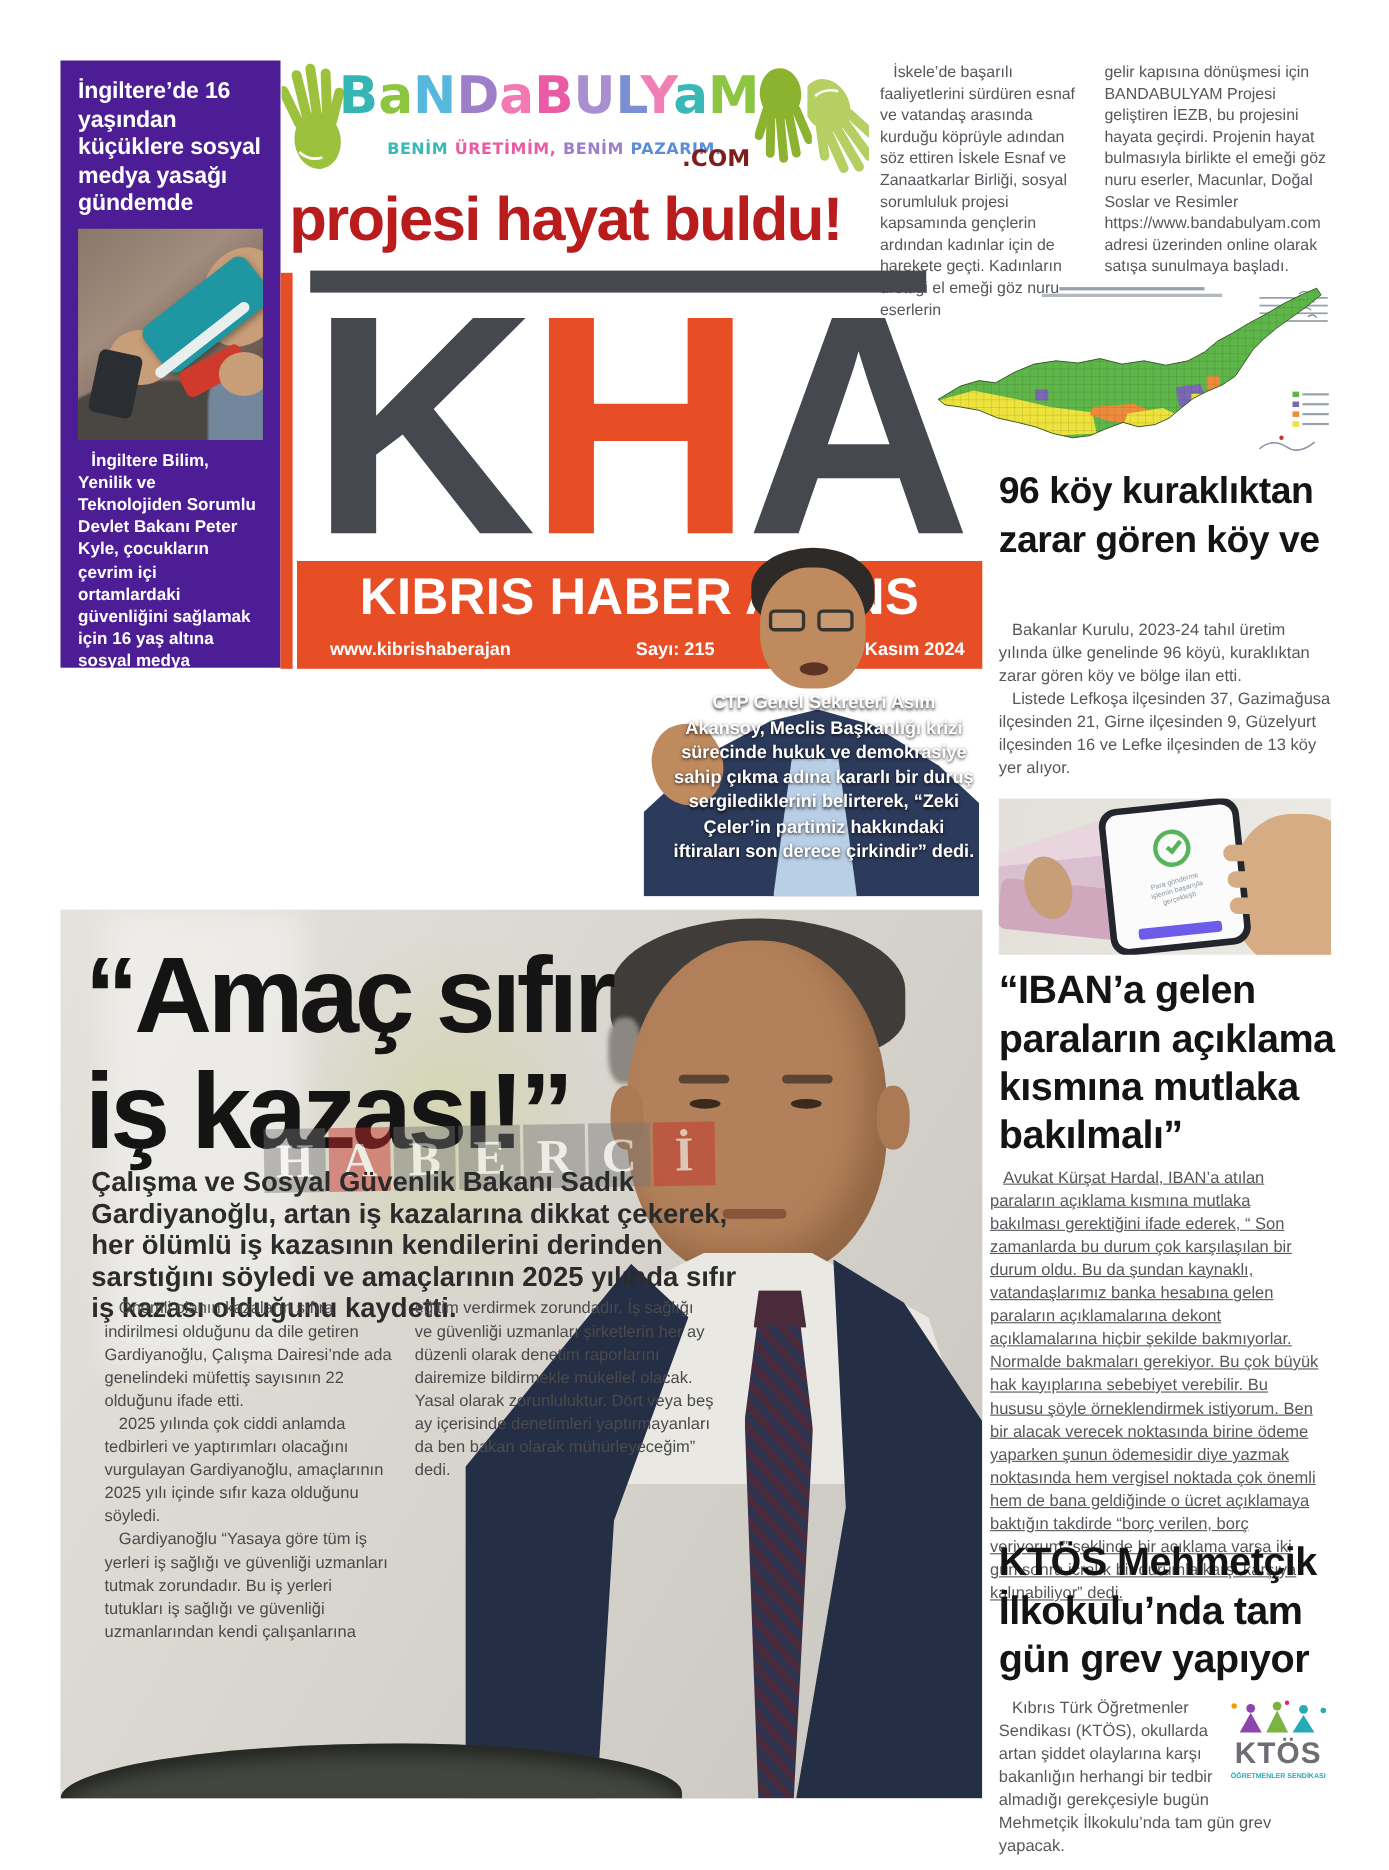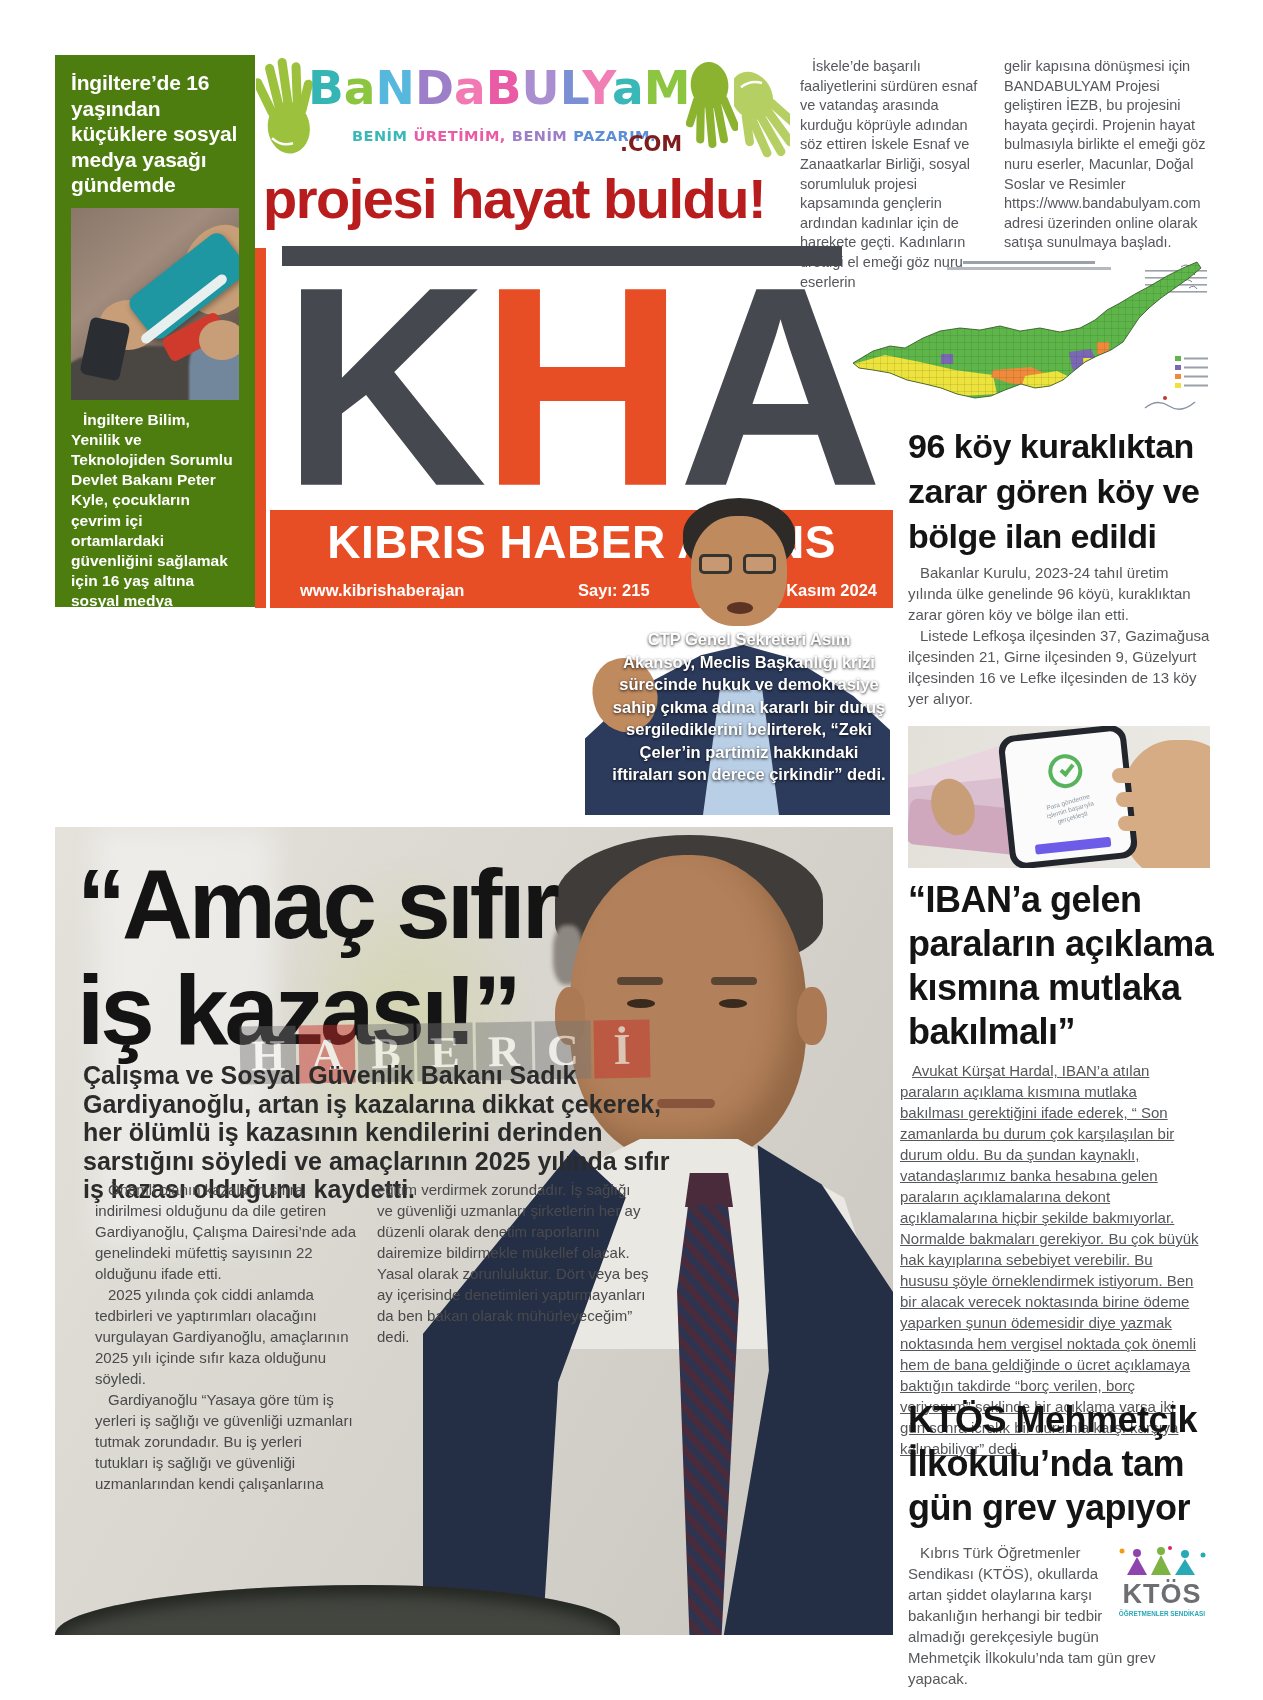--- a/index.html
+++ b/index.html
@@ -2,21 +2,21 @@
 <html lang="tr"><head>
 <meta charset="utf-8">
 <style>
   html,body{margin:0;padding:0;background:#ffffff;}
   *{box-sizing:border-box;}
   .page{position:relative;width:1263px;height:1700px;margin:0 auto;background:#fff;overflow:hidden;
         font-family:"Liberation Sans",sans-serif;color:#222;}
   .abs{position:absolute;}
 
   
-  .uk-box{left:55px;top:55px;width:200px;height:552px;background:#4d7c0f;padding:15px 16px;}
+  .uk-box{left:55px;top:55px;width:200px;height:552px;background:#4c1d95;padding:15px 16px;}
   .uk-title{color:#fff;font-size:21px;line-height:25.5px;font-weight:800;letter-spacing:-0.2px;}
   .uk-photo{position:relative;width:100%;height:192px;margin-top:10px;overflow:hidden;
             background:linear-gradient(140deg,#8a776a 0%,#a18c7d 35%,#6b5a50 75%,#564840 100%);}
   .ph-teal{position:absolute;width:118px;height:52px;background:#1f97a3;border-radius:10px;transform:rotate(-38deg);left:58px;top:52px;box-shadow:0 3px 6px rgba(0,0,0,.35);}
   .ph-teal-edge{position:absolute;width:106px;height:10px;background:#e8f0ef;border-radius:5px;transform:rotate(-38deg);left:60px;top:96px;}
   .ph-red{position:absolute;width:62px;height:26px;background:#cf3a2d;border-radius:6px;transform:rotate(-28deg);left:92px;top:116px;}
   .ph-dark{position:absolute;width:40px;height:58px;background:#2a2d31;border-radius:6px;transform:rotate(12deg);left:14px;top:112px;}
   .hand-skin{position:absolute;background:#c79e78;border-radius:50%;}
   .uk-sweater{position:absolute;width:210px;height:80px;background:#4a4742;border-radius:45% 55% 0 0;left:-15px;top:138px;filter:blur(1px);}
   .uk-denim{position:absolute;width:90px;height:100px;background:#73879c;border-radius:40% 30% 0 0;left:118px;top:118px;filter:blur(1px);}
@@ -254,21 +254,20 @@
       <rect x="330" y="125" width="6" height="5" fill="#eee23c"></rect>
         <rect x="339" y="126.5" width="24" height="2" fill="#9aa1a8"></rect>
     </g>
     <circle cx="320" cy="140" r="2" fill="#c0392b"></circle>
     <path d="M300,150 q12,-10 24,-2 q12,8 26,-4" stroke="#8a93a5" stroke-width="1.4" fill="none"></path>
   </svg>
 
   <div class="abs a96-headline">
     <span class="headline-line">96 köy kuraklıktan</span>
     <span class="headline-line">zarar gören köy ve</span>
-    <span class="headline-line">bölge ilan edildi</span>
   </div>
   <div class="abs rail-body a96-body">
     <p>Bakanlar Kurulu, 2023-24 tahıl üretim yılında ülke genelinde 96 köyü, kuraklıktan zarar gören köy ve bölge ilan etti.</p>
     <p>Listede Lefkoşa ilçesinden 37, Gazimağusa ilçesinden 21, Girne ilçesinden 9, Güzelyurt ilçesinden 16 ve Lefke ilçesinden de 13 köy yer alıyor.</p>
   </div>
 
   <div class="abs akansoy">
     <div class="ak-suit"></div>
     <div class="ak-shirt"></div>
     <div class="ak-hair"></div>

